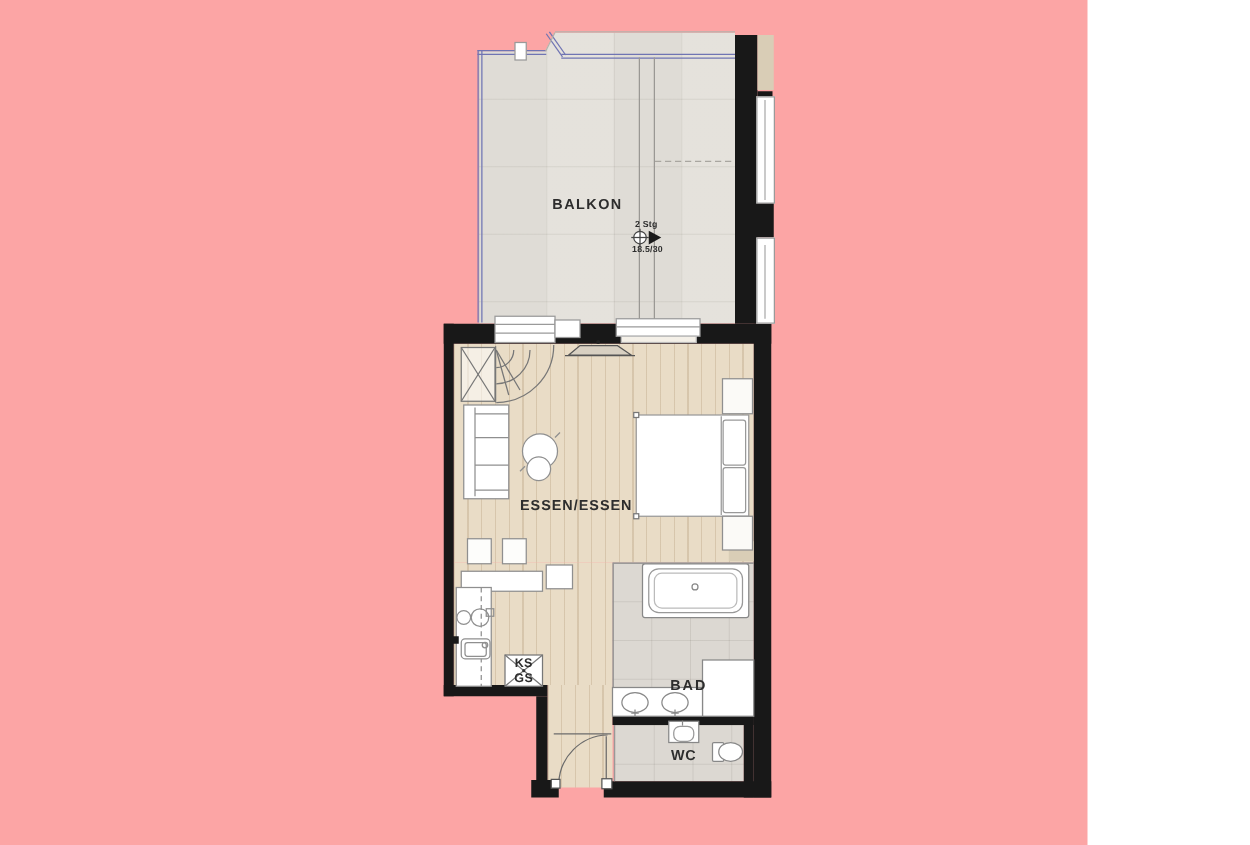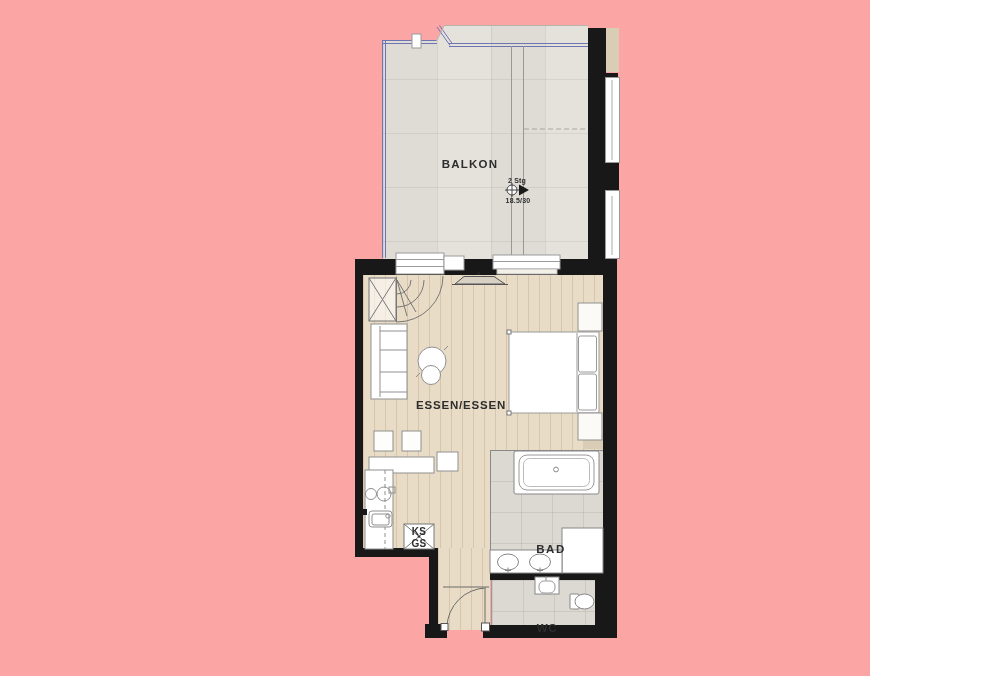--- a/index.html
+++ b/index.html
@@ -224,19 +224,19 @@
     </g>
     <g stroke="#888888">
       <rect x="570" y="594" width="9" height="15" rx="1" fill="#ffffff"></rect>
       <ellipse cx="584.5" cy="601.5" rx="9.5" ry="7.5" fill="#ffffff"></ellipse>
     </g>
   </svg>
 
   <div class="lbl" style="left:470px;top:164px;">BALKON</div>
   <div class="lbl" style="left:461px;top:405px;letter-spacing:.8px;">ESSEN/ESSEN</div>
   <div class="lbl" style="left:551px;top:513px;letter-spacing:1.6px;margin-top:36px;">BAD</div>
-  <div class="lbl" style="left:547px;top:628px;letter-spacing:.6px;">WC</div>
+  <div class="lbl" style="left:547px;top:605px;letter-spacing:.6px;">WC</div>
   <div class="lbl small" style="left:517px;top:180px;">2 Stg</div>
   <div class="lbl small" style="left:518px;top:200px;">18.5/30</div>
   <div class="lbl tiny" style="left:419px;top:531px;">KS</div>
   <div class="lbl tiny" style="left:419px;top:543px;text-align:right;">GS</div>
 
 </div>
 
 </body></html>

